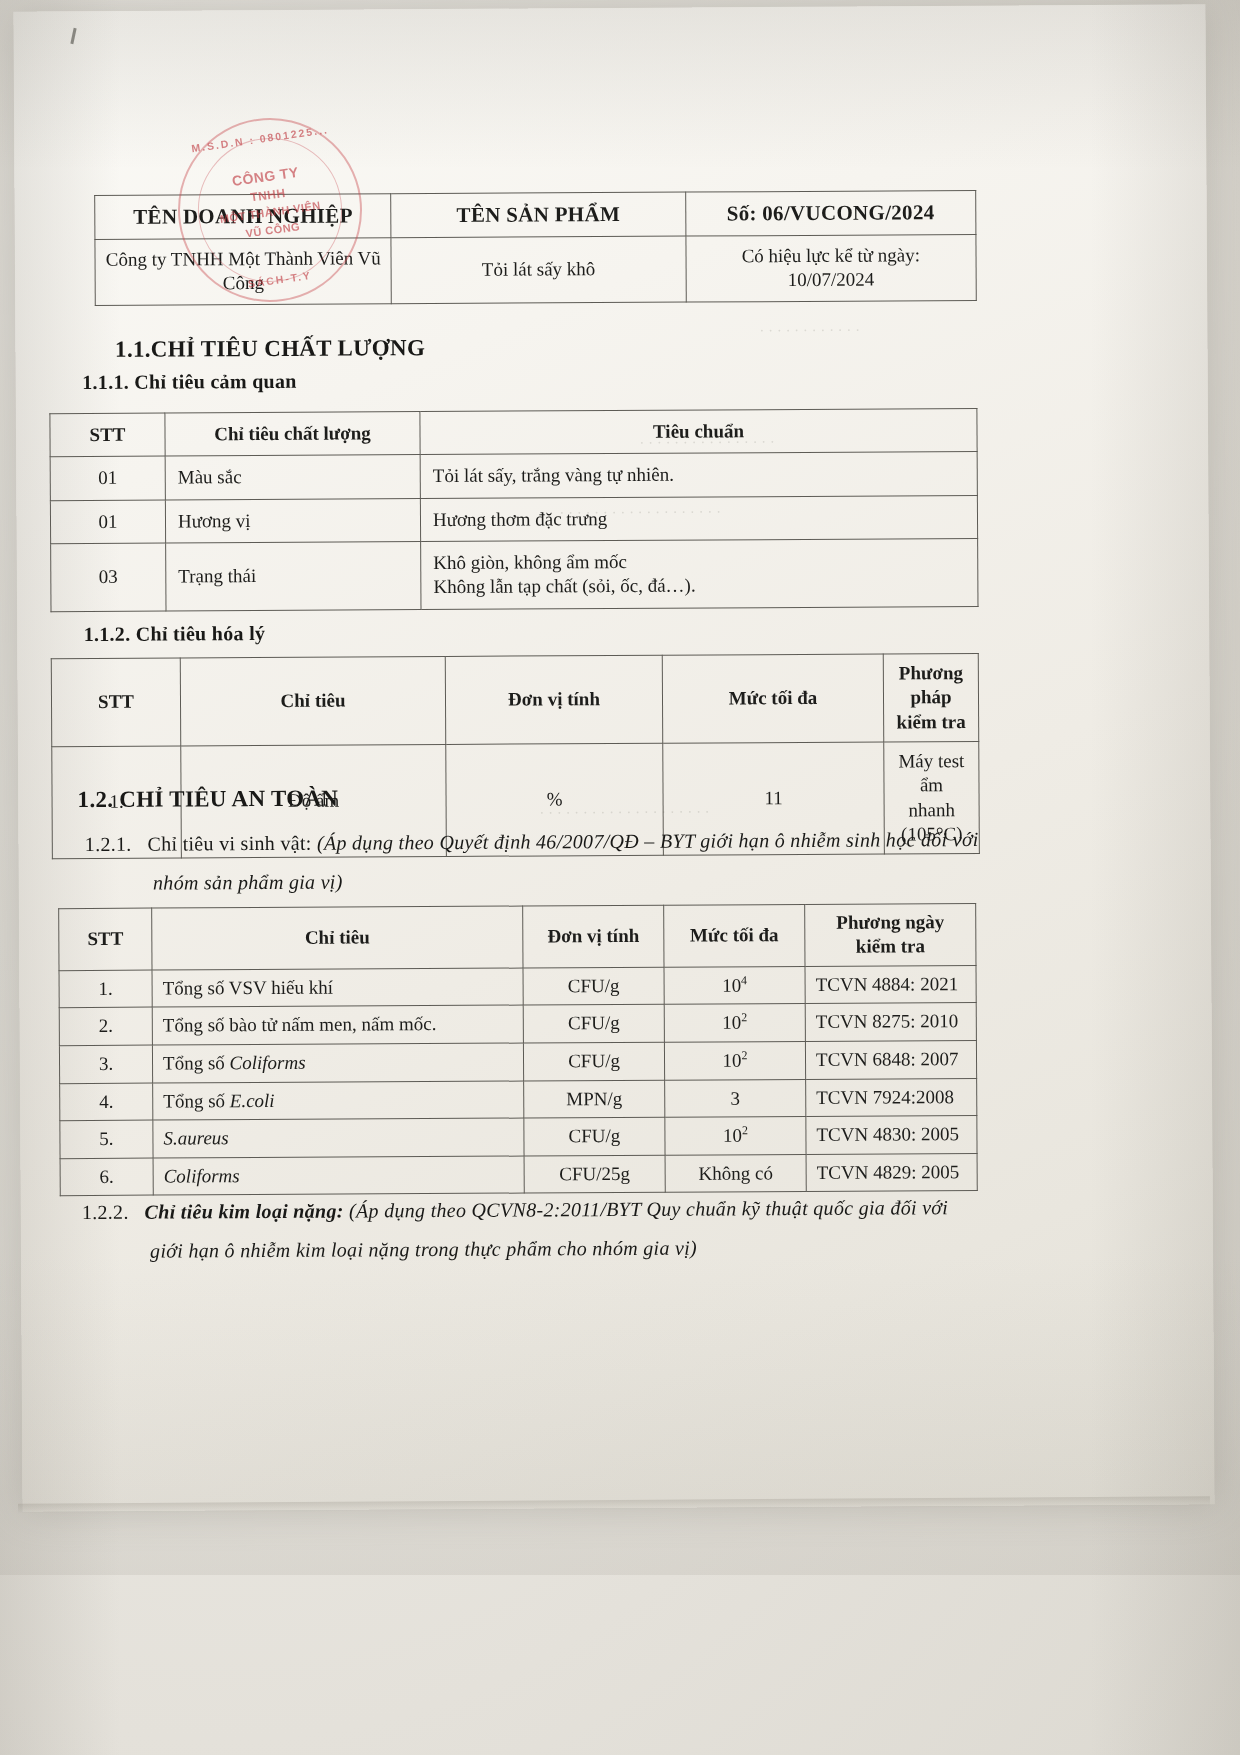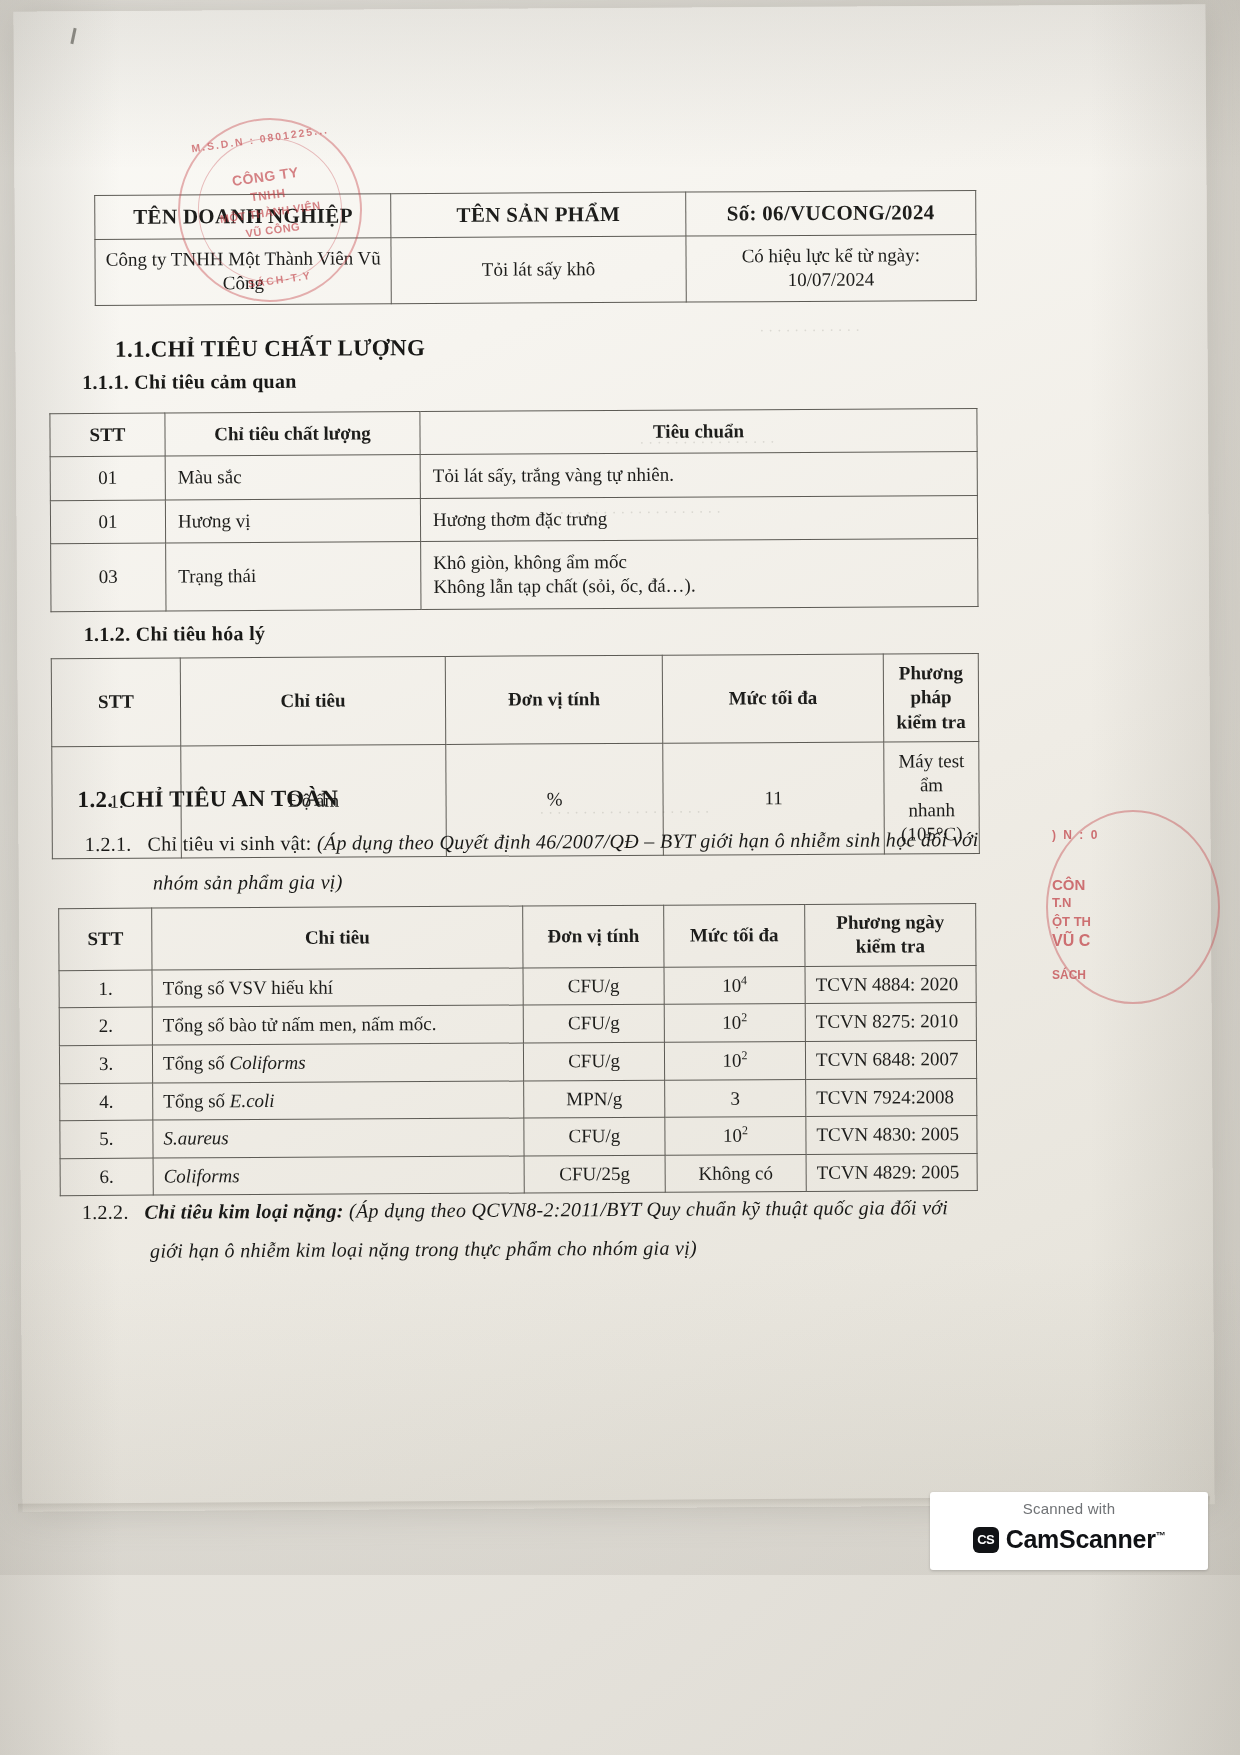--- a/index.html
+++ b/index.html
@@ -307,21 +307,21 @@
         <td class="hdr m2">Đơn vị tính</td>
         <td class="hdr m3">Mức tối đa</td>
         <td class="hdr">Phương ngày kiểm tra</td>
       </tr>
 
       <tr>
         <td class="ctr">1.</td>
         <td class="lft"><span>Tổng số VSV hiếu khí</span><span class="ital"></span></td>
         <td class="ctr">CFU/g</td>
         <td class="ctr"><span>10</span><sup>4</sup></td>
-        <td class="lft">TCVN 4884: 2020</td>
+        <td class="lft">TCVN 4884: 2021</td>
       </tr>
 
       <tr>
         <td class="ctr">2.</td>
         <td class="lft"><span>Tổng số bào tử nấm men, nấm mốc.</span><span class="ital"></span></td>
         <td class="ctr">CFU/g</td>
         <td class="ctr"><span>10</span><sup>2</sup></td>
         <td class="lft">TCVN 8275: 2010</td>
       </tr>
 
@@ -371,31 +371,15 @@
   <div class="stamp" id="stamp-main">
     <div class="inner"></div>
     <div class="st-txt arc-top">M.S.D.N : 0801225...</div>
     <div class="st-txt l1">CÔNG TY</div>
     <div class="st-txt l2">TNHH</div>
     <div class="st-txt l3">MỘT THÀNH VIÊN</div>
     <div class="st-txt l4">VŨ CÔNG</div>
     <div class="st-txt arc-bot">SÁCH-T.Y</div>
   </div>
 
-  <div class="stamp" id="stamp-edge">
-    <div class="arcline"></div>
-    <div class="e0">) N : 0</div>
-    <div class="e1">CÔN</div>
-    <div class="e2">T.N</div>
-    <div class="e3">ỘT TH</div>
-    <div class="e4">VŨ C</div>
-    <div class="e5">SÁCH</div>
-  </div>
-
-  <div id="camscanner">
-    <div id="cs-top">Scanned with</div>
-    <div id="cs-bot">
-      <div id="cs-logo">CS</div>
-      <div id="cs-name"><span>CamScanner</span><span id="cs-tm">™</span></div>
-    </div>
-  </div>
+
 
 </div>
 
 </body></html>

